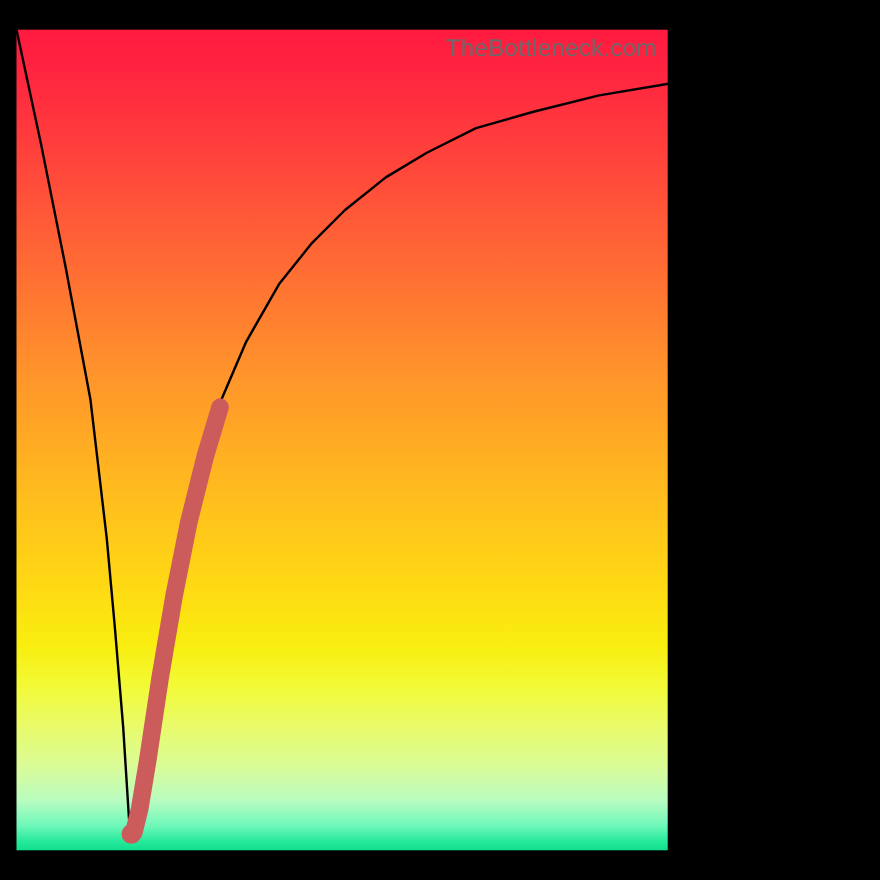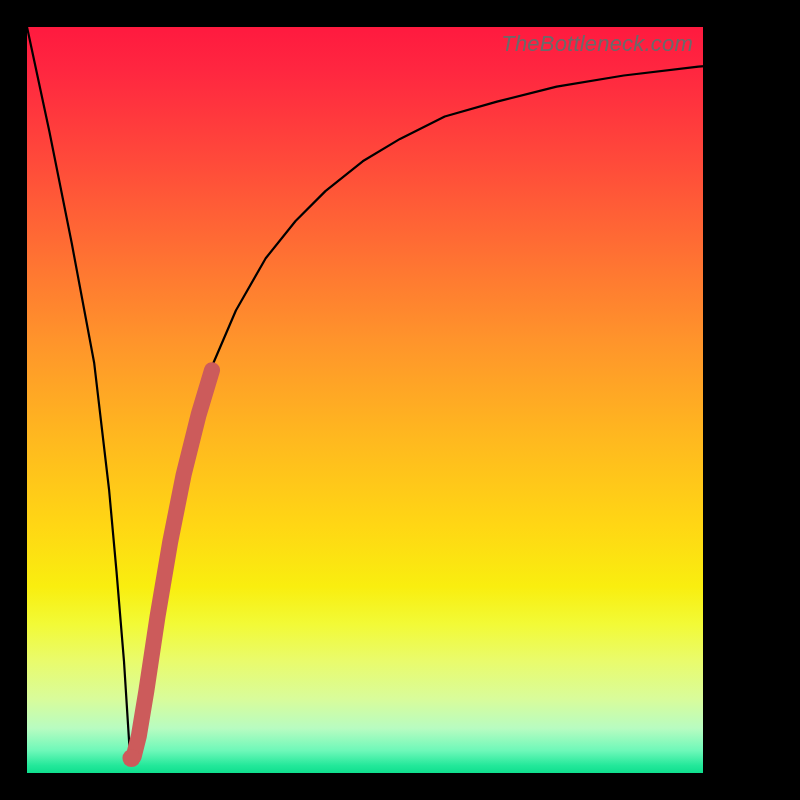--- a/index.html
+++ b/index.html
@@ -12,42 +12,41 @@
     font-family: Arial, Helvetica, sans-serif;
   }
   .frame {
     position: absolute;
     left: 0; top: 0;
     width: 800px; height: 800px;
     background: #000;
   }
   .plot {
     position: absolute;
-    left: 27px;
+    left: 15px;
     top: 27px;
-    width: 676px;
+    width: 592px;
     height: 746px;
     background: linear-gradient(to bottom,
       #ff1a3f 0%,
       #ff2740 6%,
       #ff4a3a 18%,
       #ff6f33 30%,
       #ff942b 42%,
       #ffb81f 55%,
       #ffd714 67%,
       #f9ee0f 75%,
       #f2fa36 80%,
       #e9fb6c 85%,
       #d9fc9a 90%,
       #b8fcc1 94%,
       #6ef8b9 97%,
       #23e89a 99%,
       #0fdf8e 100%
     );
-    font-style: italic;
   }
   .watermark {
     position: absolute;
     top: 4px;
     right: 10px;
     color: #6a6a6a;
     font-size: 22px;
     font-weight: 500;
     letter-spacing: 0.2px;
     user-select: none;

